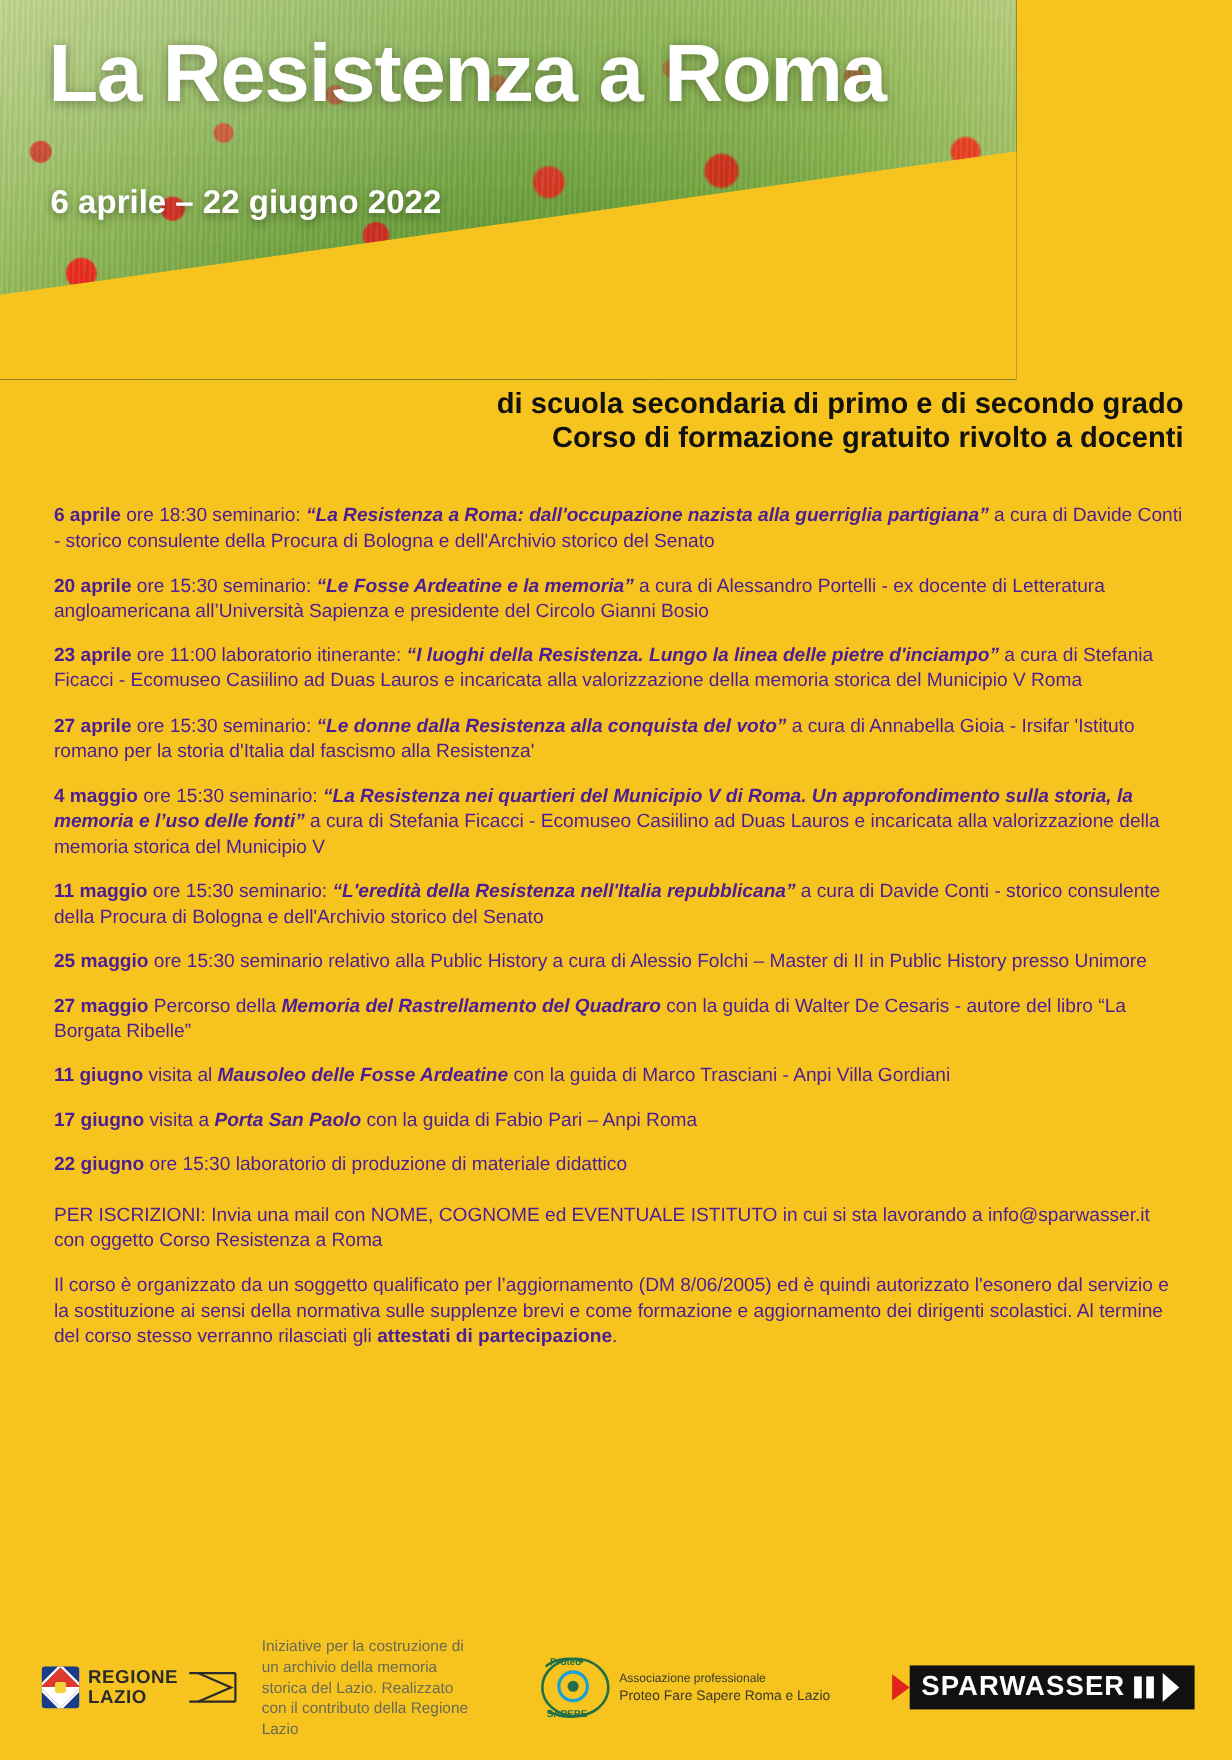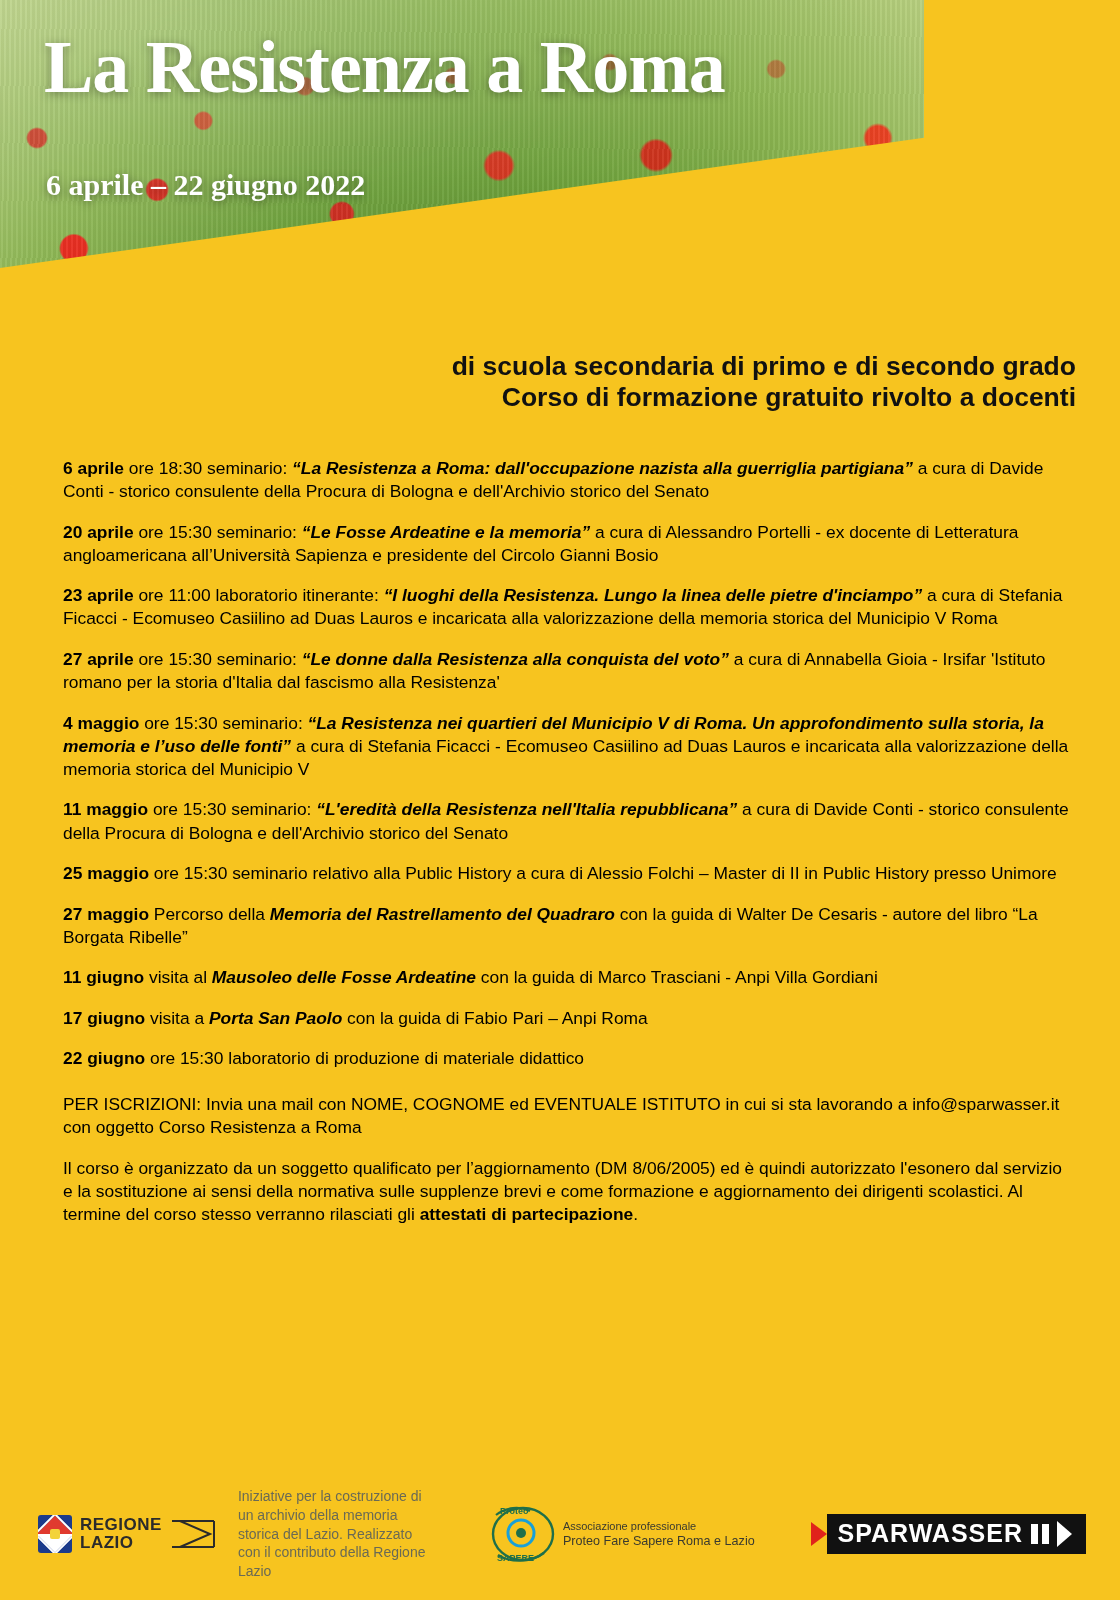--- a/index.html
+++ b/index.html
@@ -13,21 +13,20 @@
     position: relative;
   }
 
   
   .hero {
     position: relative;
     width: 924px;
     height: 345px;
     overflow: hidden;
     background: #000000;
-    font-family: Liberation Serif, serif;
   }
   
   .hero-bg {
     position: absolute;
     inset: 0;
     background:
       radial-gradient(circle at 8% 72%, rgba(222,36,28,0.95) 0 13px, rgba(222,36,28,0) 15px),
       radial-gradient(circle at 17% 55%, rgba(205,26,22,0.9) 0 10px, rgba(205,26,22,0) 12px),
       radial-gradient(circle at 27% 80%, rgba(232,45,30,0.95) 0 16px, rgba(232,45,30,0) 19px),
       radial-gradient(circle at 37% 62%, rgba(200,28,24,0.9) 0 11px, rgba(200,28,24,0) 13px),
@@ -92,22 +91,22 @@
     padding: 6px 44px 0 0;
     text-align: right;
     font-size: 26.5px;
     line-height: 1.18;
     font-weight: bold;
     color: #111111;
   }
 
   
   .content {
-    padding: 26px 44px 0 63px;
-    color: #000000;
+    padding: 26px 44px 0 49px;
+    color: #4c1d95;
   }
   .entry {
     font-size: 17.4px;
     line-height: 1.33;
     margin-bottom: 17px;
     text-align: left;
   }
   .entry .d { font-weight: bold; }
   .entry .t { font-weight: bold; font-style: italic; }
   .entry .ti { font-style: italic; font-weight: bold; }

